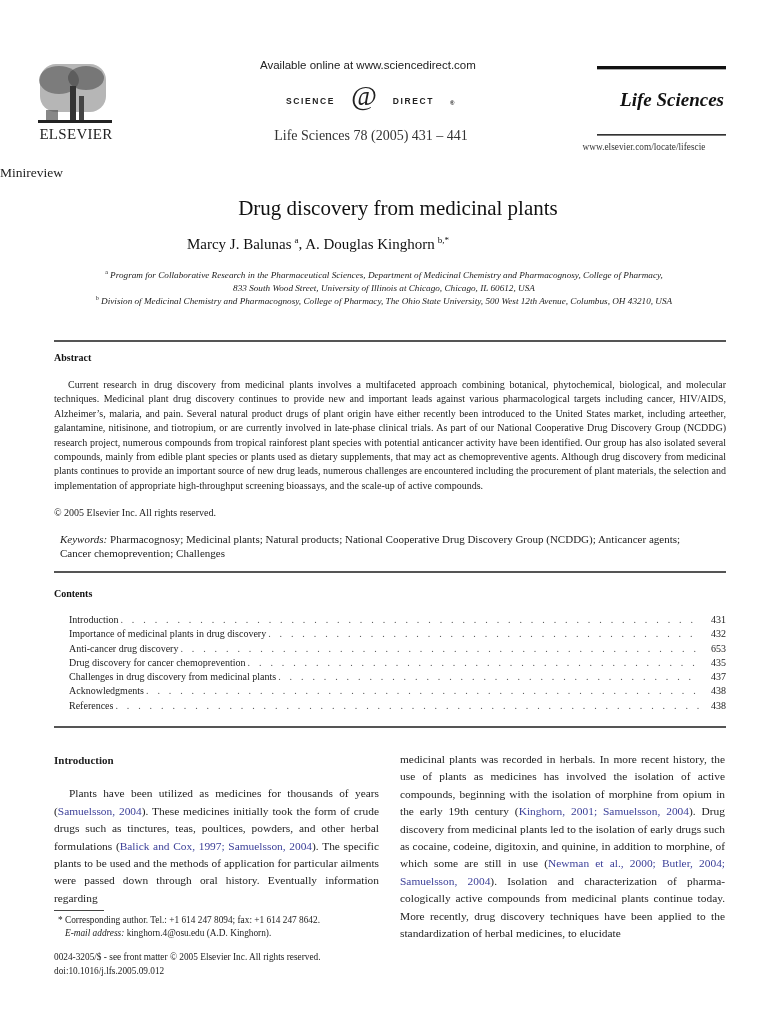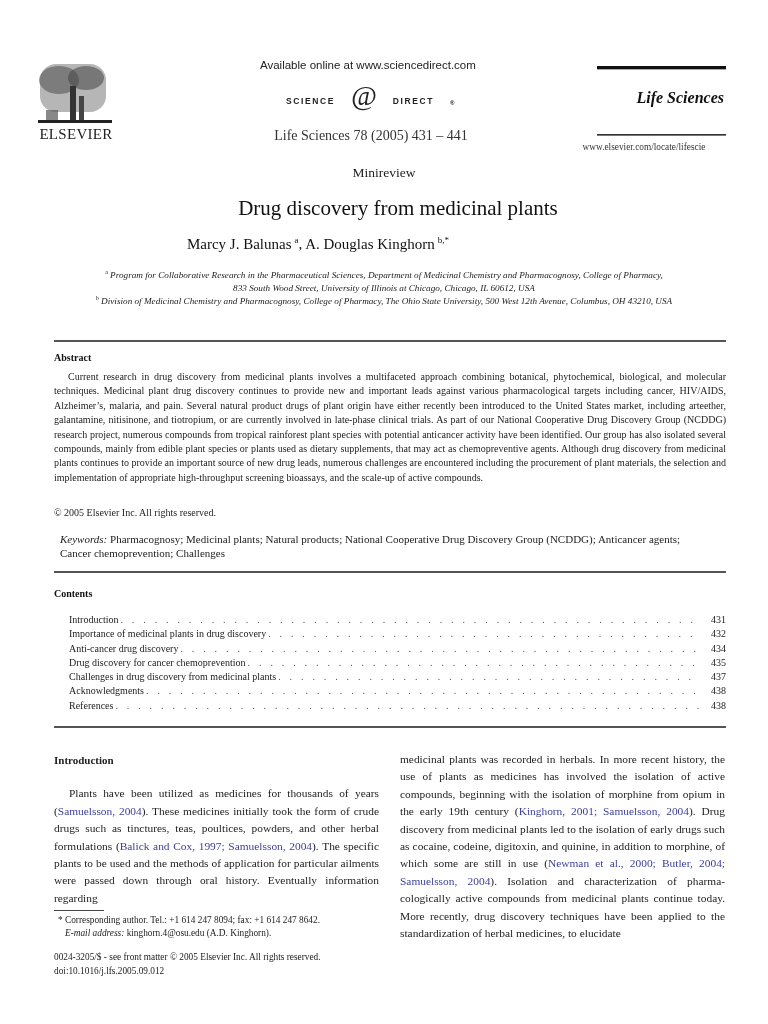--- a/index.html
+++ b/index.html
@@ -9,36 +9,36 @@
 
   
   .elsevier-logo { left:24px; top:58px; width:104px; height:84px; }
   .elsevier-word { left:22px; top:126px; width:108px; text-align:center; font-size:15px; letter-spacing:0.3px; color:#222; }
   .avail { left:260px; top:59px; width:222px; text-align:left; font-family:"Liberation Sans","DejaVu Sans",sans-serif; font-size:11.5px; color:#222; }
   .sd-logo { left:262px; top:80px; width:218px; height:26px; display:flex; align-items:flex-end; justify-content:center; gap:16px;
              font-family:"Liberation Sans","DejaVu Sans",sans-serif; font-weight:bold; font-size:8.5px; letter-spacing:1.6px; color:#222; }
   .sd-at { font-family:"Liberation Serif",serif; font-style:italic; font-size:28px; font-weight:normal; letter-spacing:0; line-height:20px; color:#222; }
   .citation { left:260px; top:128px; width:222px; text-align:center; font-size:14px; color:#333; }
   .rule-top { left:597px; top:66px; width:129px; height:3px; background:#111; border-bottom:1px solid #aaa; }
-  .journal-name { left:590px; top:89px; width:134px; text-align:right; font-size:16px; font-weight:bold; font-style:italic; color:#111; }
+  .journal-name { left:590px; top:89px; width:134px; text-align:right; font-size:19px; font-weight:bold; font-style:italic; color:#111; }
   .rule-bot { left:597px; top:134px; width:129px; height:1px; background:#333; border-bottom:1px solid #777; }
   .journal-url { left:560px; top:142px; width:168px; text-align:center; font-size:9.3px; color:#333; }
 
   
-  .minireview { left:0; top:165px; width:768px; text-align:center; font-size:13.5px; color:#222; }
+  .minireview { left:0; top:165px; width:768px; font-size:13.5px; color:#222; }
   .title { left:0; top:196px; width:768px; text-align:center; font-size:21px; color:#111;padding-left:14px; }
   .authors { left:0; top:235px; width:636px; text-align:center; font-size:15px; color:#111; }
   .authors sup { font-size:9px; vertical-align:6px; }
   .affil { left:30px; width:708px; text-align:center; font-size:9.2px; font-style:italic; color:#222; line-height:12.5px; }
   .affil sup { font-size:6px; vertical-align:4px; font-style:normal; }
 
   .hrule { left:54px; width:672px; height:2px; background:#555; }
 
   .sec-head { left:54px; font-size:10px; font-weight:bold; color:#111; }
-  .abstract { left:54px; top:370px; width:672px; font-size:10px; line-height:14.4px; text-align:justify; color:#222; }
+  .abstract { left:54px; top:378px; width:672px; font-size:10px; line-height:14.4px; text-align:justify; color:#222; }
   .abstract p { margin:0; text-indent:14px; }
   .copyright { left:54px; top:507px; font-size:10px; color:#222; }
   .keywords { left:60px; top:533px; width:672px; font-size:11px; line-height:13.5px; color:#222; }
   .keywords i { font-style:italic; }
 
   .toc { left:69px; top:614px; width:657px; font-size:10px; color:#222; }
   .toc-row { display:flex; align-items:baseline; height:14.3px; }
   .toc-label { white-space:nowrap; padding-right:2px; }
   .toc-dots { flex:1; overflow:hidden; white-space:nowrap; letter-spacing:3.2px; color:#555; }
   .toc-page { padding-left:6px; width:20px; text-align:right; }
@@ -117,21 +117,21 @@
       <span class="toc-page">431</span>
     </div>
   <div class="toc-row">
       <span class="toc-label">Importance of medicinal plants in drug discovery</span>
       <span class="toc-dots">. . . . . . . . . . . . . . . . . . . . . . . . . . . . . . . . . . . . . . . . . . . . . . . . . . . . . . . . . . . . . . . . . . . . . . . . . . . . . . . . . . . . . . . . . .</span>
       <span class="toc-page">432</span>
     </div>
   <div class="toc-row">
       <span class="toc-label">Anti-cancer drug discovery</span>
       <span class="toc-dots">. . . . . . . . . . . . . . . . . . . . . . . . . . . . . . . . . . . . . . . . . . . . . . . . . . . . . . . . . . . . . . . . . . . . . . . . . . . . . . . . . . . . . . . . . .</span>
-      <span class="toc-page">434</span>
+      <span class="toc-page">653</span>
     </div>
   <div class="toc-row">
       <span class="toc-label">Drug discovery for cancer chemoprevention</span>
       <span class="toc-dots">. . . . . . . . . . . . . . . . . . . . . . . . . . . . . . . . . . . . . . . . . . . . . . . . . . . . . . . . . . . . . . . . . . . . . . . . . . . . . . . . . . . . . . . . . .</span>
       <span class="toc-page">435</span>
     </div>
   <div class="toc-row">
       <span class="toc-label">Challenges in drug discovery from medicinal plants</span>
       <span class="toc-dots">. . . . . . . . . . . . . . . . . . . . . . . . . . . . . . . . . . . . . . . . . . . . . . . . . . . . . . . . . . . . . . . . . . . . . . . . . . . . . . . . . . . . . . . . . .</span>
       <span class="toc-page">437</span>

